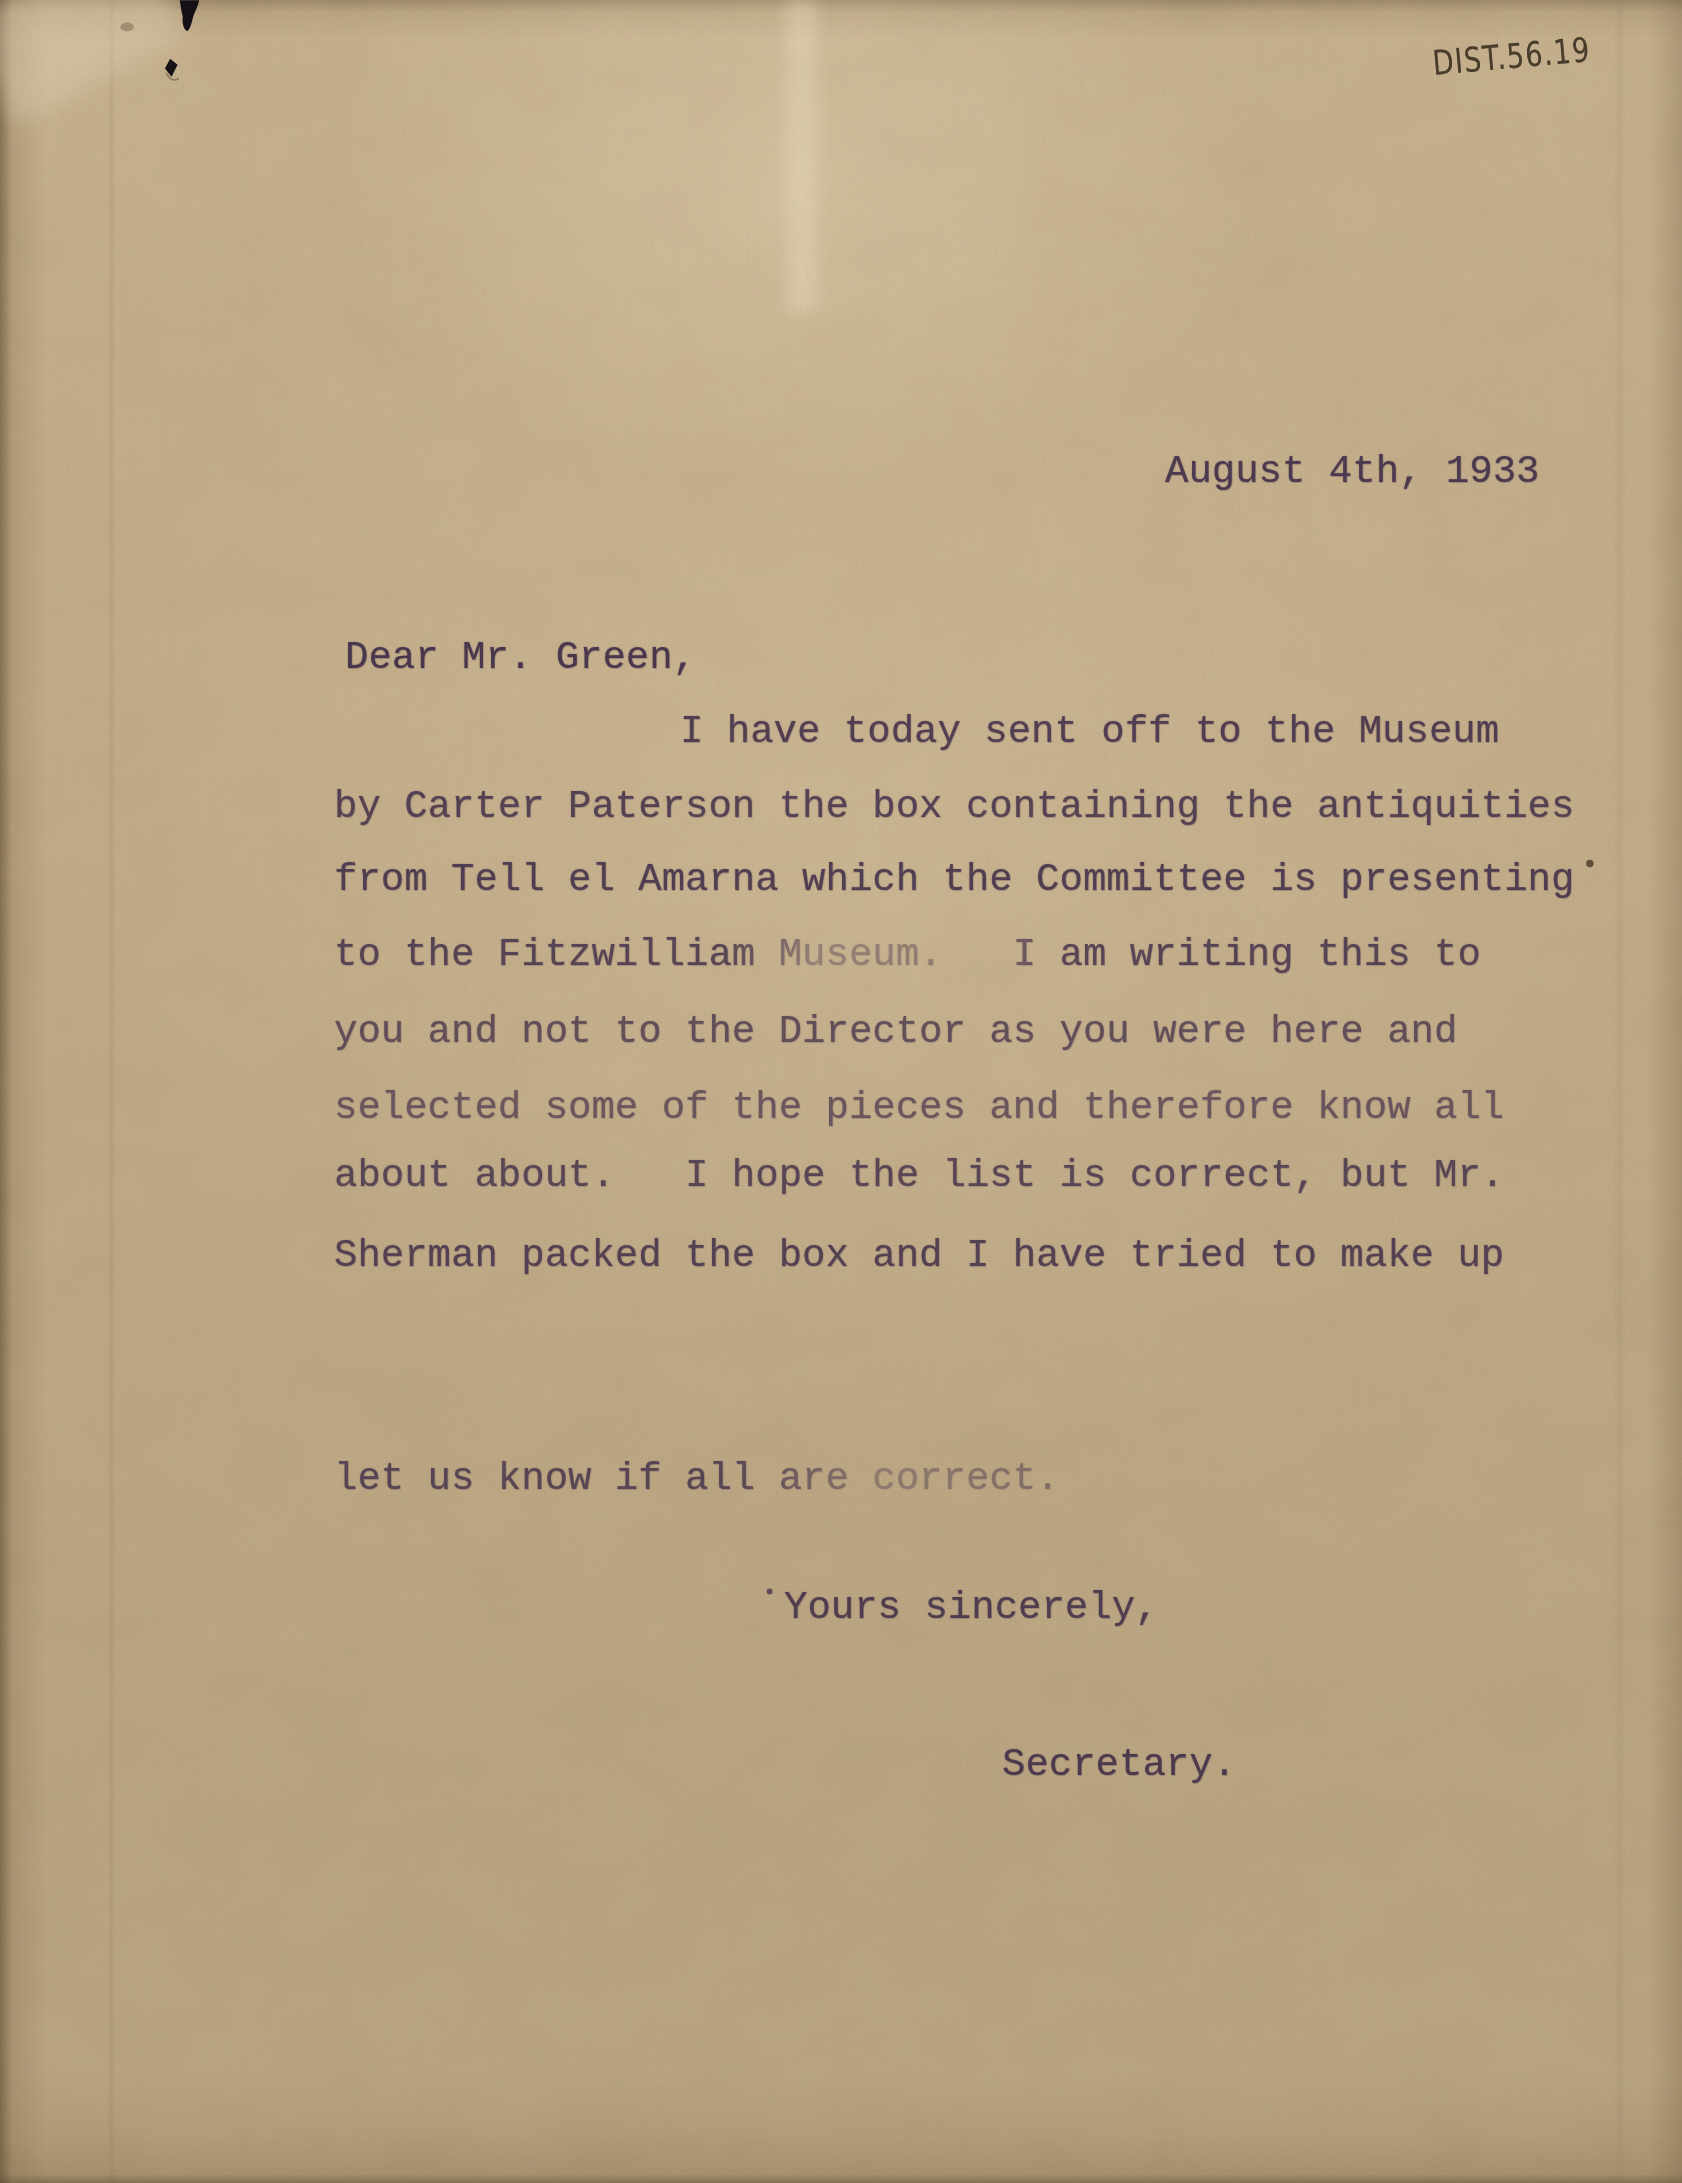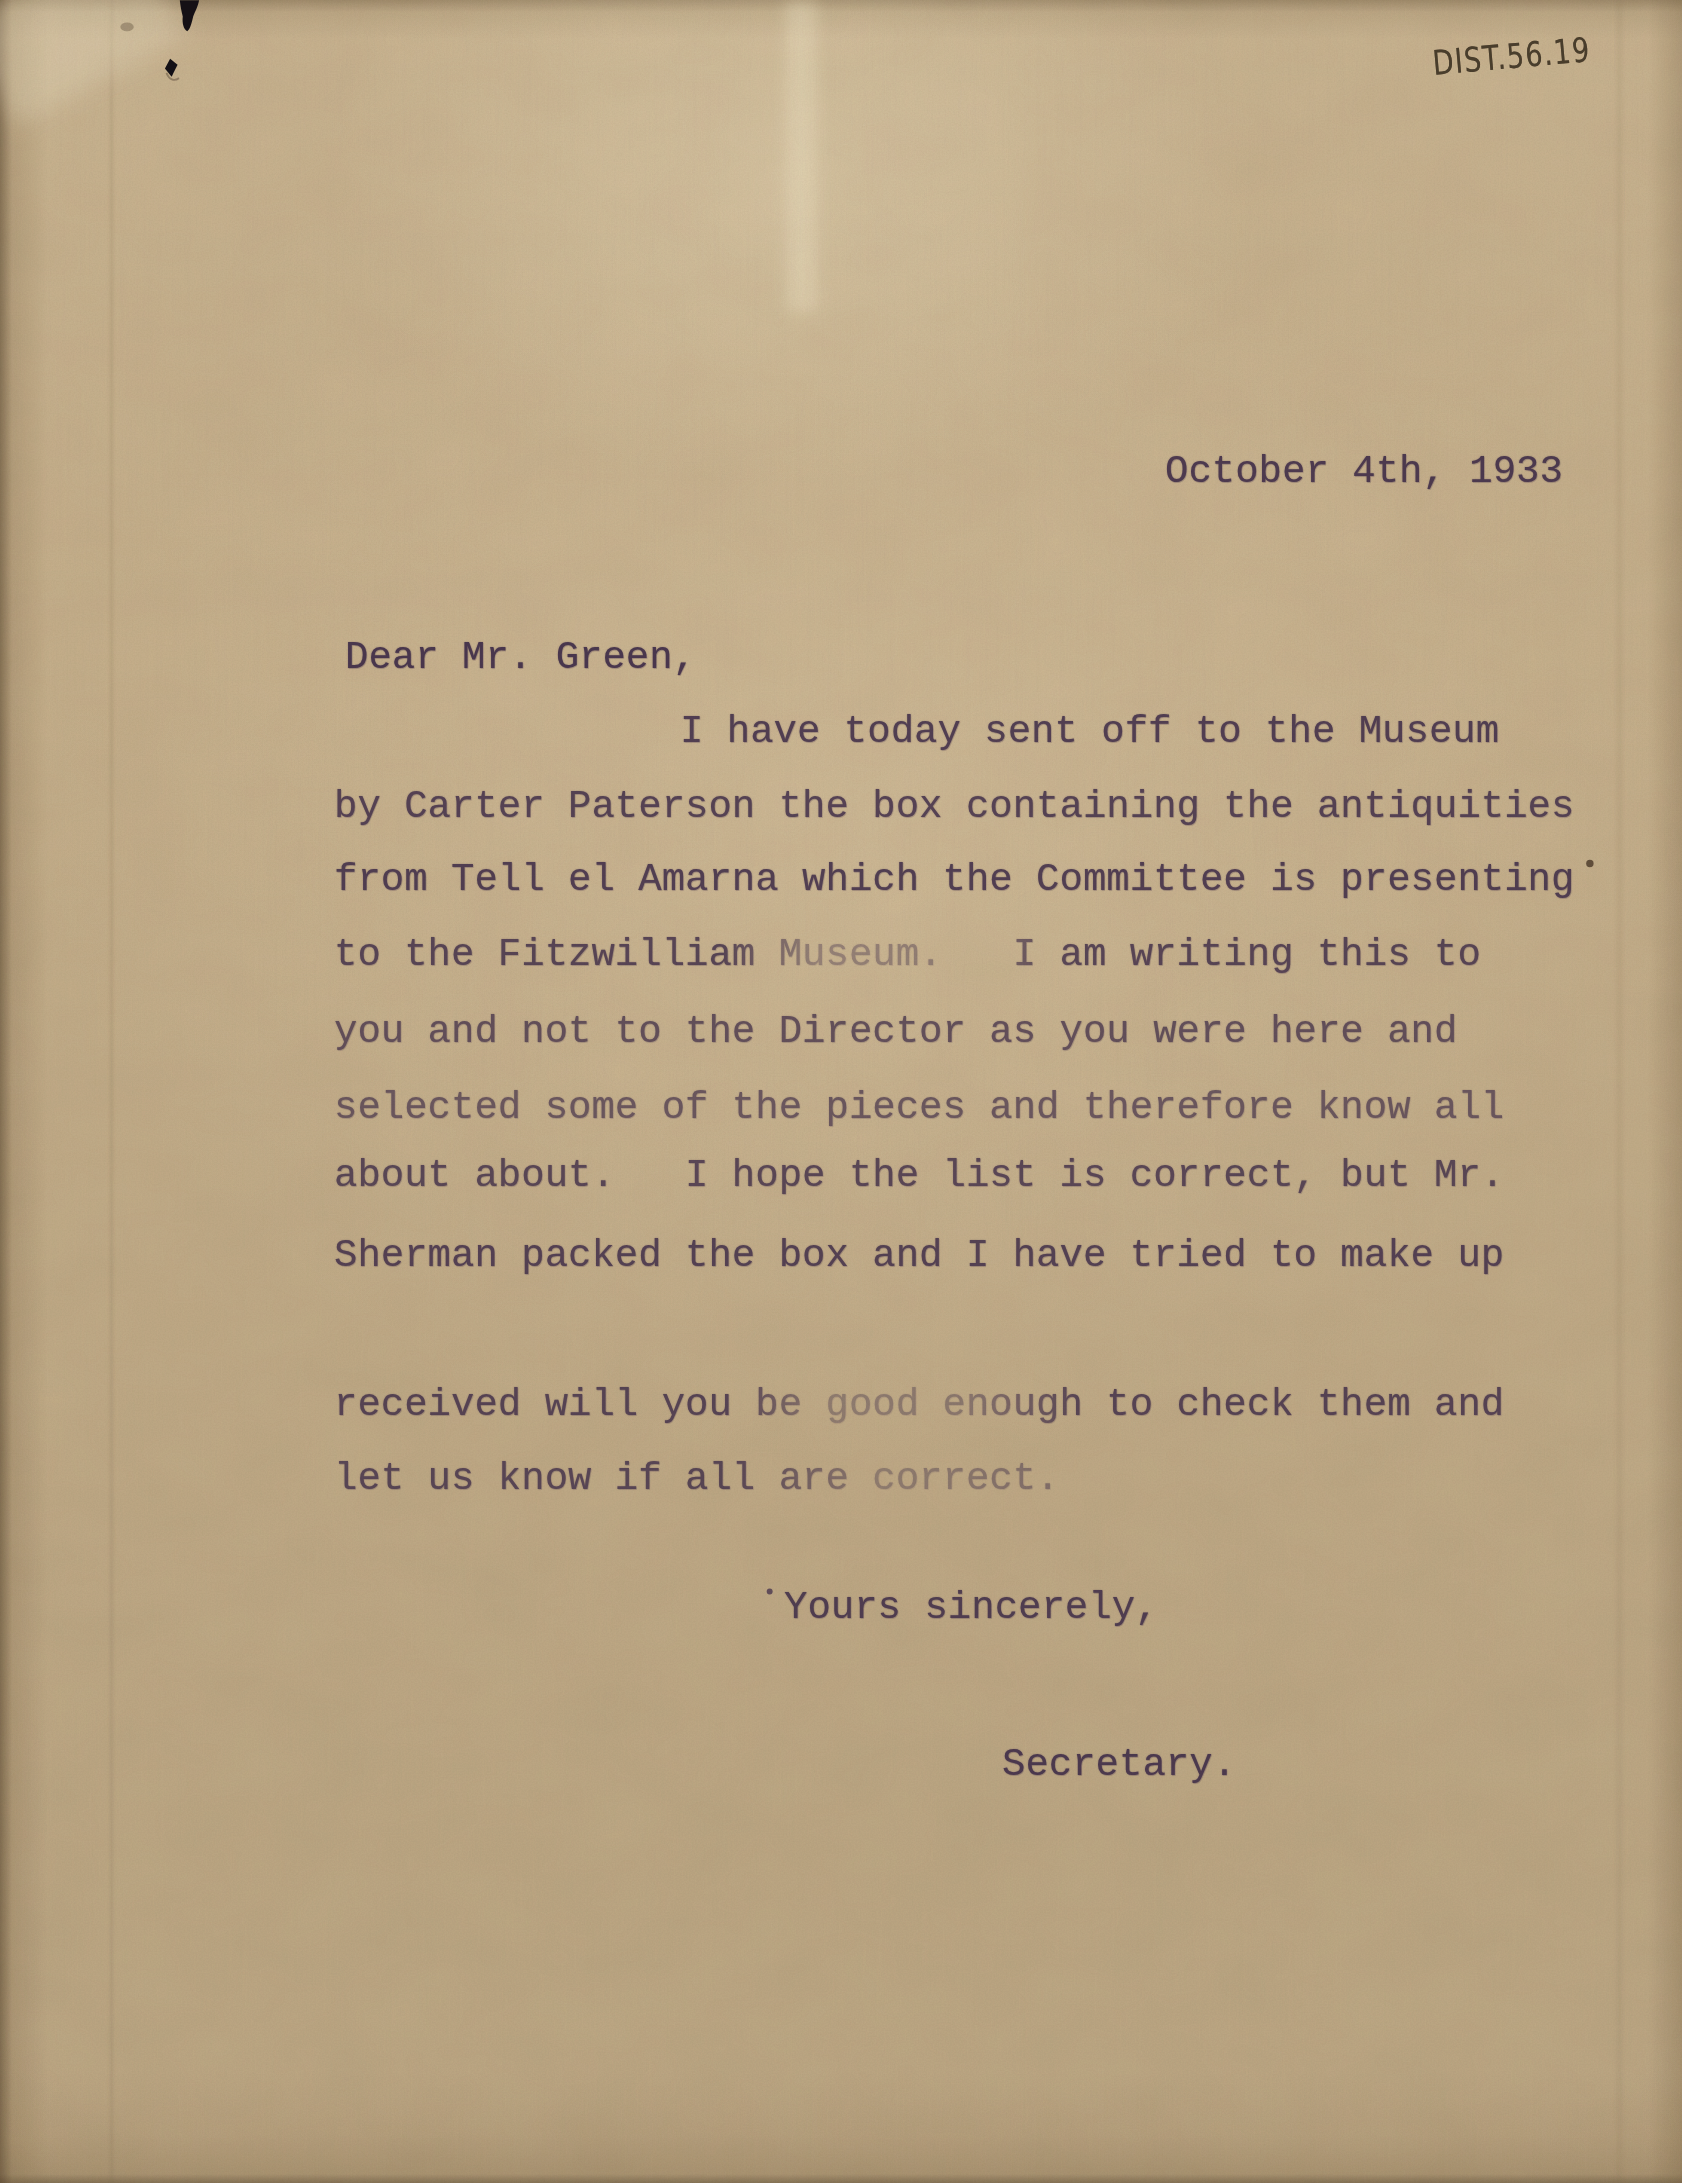--- a/index.html
+++ b/index.html
@@ -51,33 +51,32 @@
 
 <div class="page">
 
   <div class="crease v1"></div>
   <div class="crease v2"></div>
   <div class="crease v3"></div>
   <div class="crease d1"></div>
 
   <div class="hand">DIST.56.19</div>
 
-  <div class="tline o88" style="left:1165px;top:453px;">October 4th, 1933</div>
+  <div class="tline o88" style="left:1165px;top:453px;">August 4th, 1933</div>
 
   <div class="tline o90" style="left:345px;top:639px;">Dear Mr. Green,</div>
 
   <div class="tline o85" style="left:680px;top:713px;">I have today sent off to the Museum</div>
   <div class="tline o82" style="left:334px;top:788px;">by Carter Paterson the box containing the antiquities</div>
   <div class="tline o85" style="left:334px;top:861px;text-align:center;">from Tell el Amarna which the Committee is presenting</div>
   <div class="tline o80 fade-a" style="left:334px;top:936px;">to the Fitzwilliam Museum.   I am writing this to</div>
   <div class="tline o72 soft" style="left:334px;top:1013px;">you and not to the Director as you were here and</div>
   <div class="tline o66 soft" style="left:334px;top:1089px;">selected some of the pieces and therefore know all</div>
   <div class="tline o78" style="left:334px;top:1157px;">about about.   I hope the list is correct, but Mr.</div>
   <div class="tline o82" style="left:334px;top:1237px;">Sherman packed the box and I have tried to make up</div>
-  <div class="tline o80 fade-a" style="left:334px;top:1386px;">received will you be good enough to check them and</div>
   <div class="tline o78 fade-c" style="left:334px;top:1460px;">let us know if all are correct.</div>
 
   <div class="tline o85" style="left:784px;top:1589px;">Yours sincerely,</div>
   <div class="tline o88" style="left:1002px;top:1746px;">Secretary.</div>
 
   <svg class="overlay" width="1682" height="2183" aria-hidden="true" viewBox="0 0 2264 2938">
     <path d="M242,0 L268,0 C266,10 263,14 260,22 C258,31 256,39 252,42 C247,39 245,31 246,22 C244,14 243,8 242,0 Z" fill="#151015"></path>
     <path d="M229,79 L239,87 L233,99 L231,103 L222,92 Z" fill="#131016"></path>
     <path d="M224,98 Q230,112 241,105" stroke="#6a5a44" stroke-width="2.5" fill="none" opacity=".55"></path>
     <ellipse cx="171" cy="36" rx="9" ry="6" fill="#7a6a52" opacity=".5"></ellipse>

